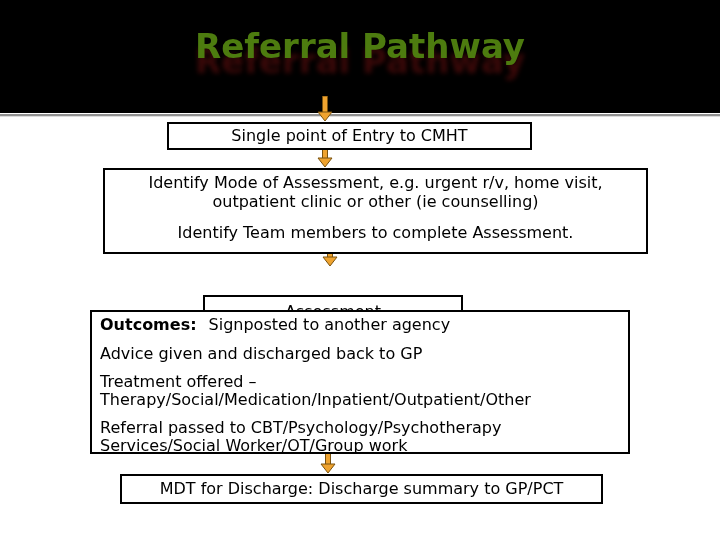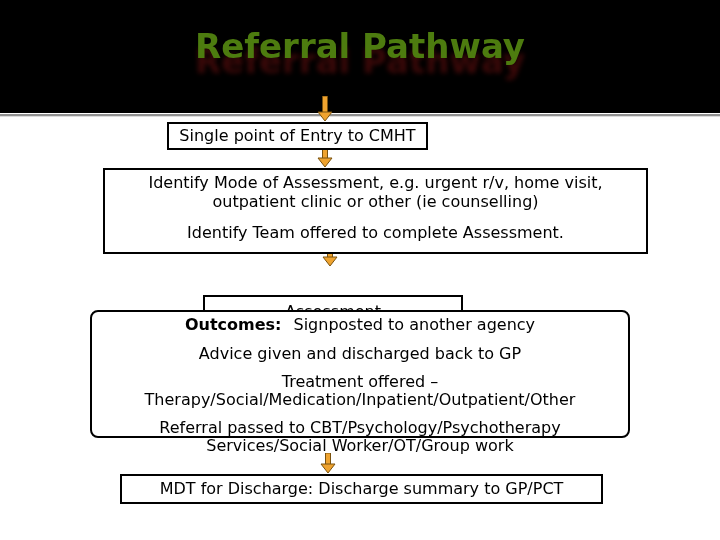--- a/index.html
+++ b/index.html
@@ -18,25 +18,25 @@
   }
   .divider{
     position:absolute;left:0;top:114px;width:720px;height:2px;
     background:#919191;border-bottom:1px solid #dcdcdc;
   }
   .fbox{
     position:absolute;background:#ffffff;border:2px solid #000000;
     box-sizing:border-box;font-size:16px;line-height:1.18;
   }
   .centered{display:flex;align-items:center;justify-content:center;text-align:center;}
-  .entry-box{left:167px;top:122px;width:261px;height:28px;}
+  .entry-box{left:167px;top:122px;width:365px;height:28px;}
   .mode-box{left:103px;top:168px;width:545px;height:86px;text-align:center;padding:4px 23px;}
   .mode-box .para2{margin-top:12px;}
   .assessment-box{left:203px;top:266px;width:260px;height:34px;margin-top:29px;}
-  .outcomes-box{left:90px;top:310px;width:540px;height:128px;padding:4px 8px;text-align:center;border-radius:8px;}
+  .outcomes-box{left:90px;top:310px;width:540px;height:144px;padding:4px 8px;text-align:left;}
   .outcomes-box p{margin:0 0 0 0;padding:0;line-height:1.1;}
   .outcomes-box p + p{margin-top:11px;}
   .outcomes-label{font-weight:bold;margin-right:12px;}
   .discharge-box{left:120px;top:474px;width:483px;height:30px;align-items:center;}
   .flow-arrow{position:absolute;}
   .flow-arrow rect,.flow-arrow polygon{fill:#efa32f;stroke:#7a520e;stroke-width:1;}
 </style>
 </head>
 <body>
 
@@ -72,21 +72,21 @@
     <rect x="6.5" y="0" width="5" height="12"></rect>
     <polygon points="2,11 16,11 9,20"></polygon>
   </svg>
 
   <div class="fbox entry-box centered">
     <span>Single point of Entry to CMHT</span>
   </div>
 
   <div class="fbox mode-box">
     <div class="para1">Identify Mode of Assessment, e.g. urgent r/v, home visit, outpatient clinic or other (ie counselling)</div>
-    <div class="para2">Identify Team offered to complete Assessment.</div>
+    <div class="para2">Identify Team members to complete Assessment.</div>
   </div>
 
   <div class="fbox assessment-box centered">
     <span>Assessment</span>
   </div>
 
   <div class="fbox outcomes-box">
     <p>
       <span class="outcomes-label">Outcomes:</span><span>Signposted to another agency</span>
     </p>

